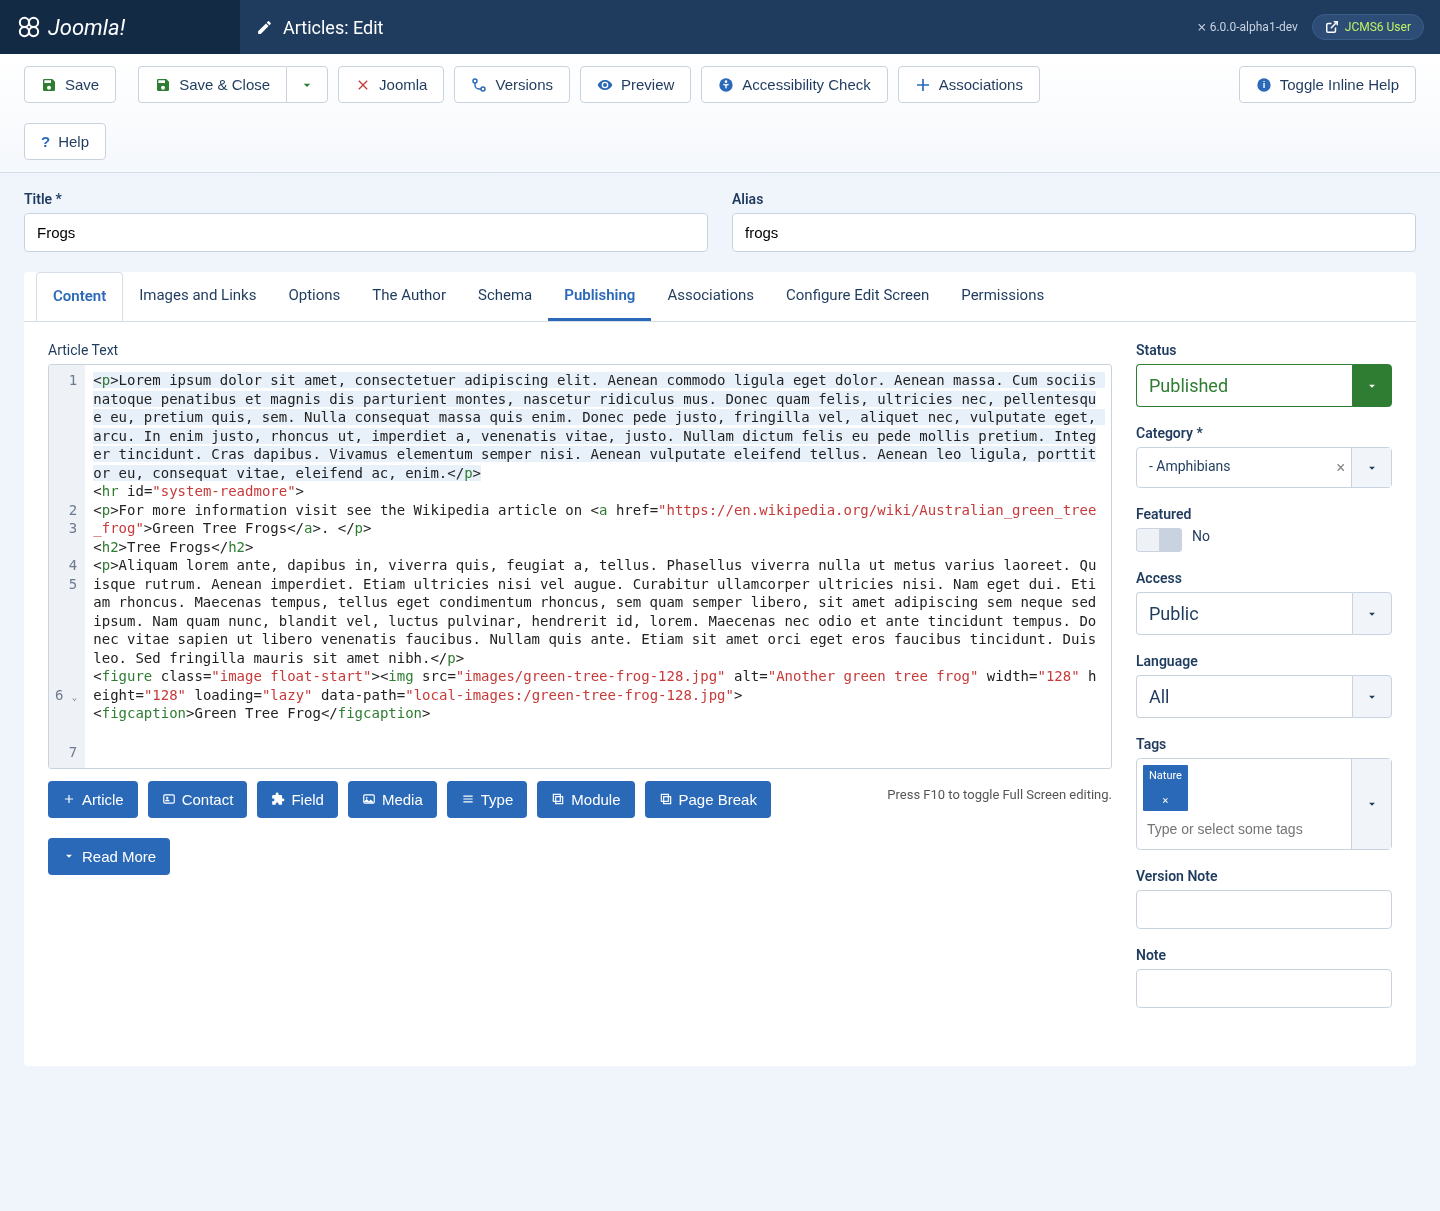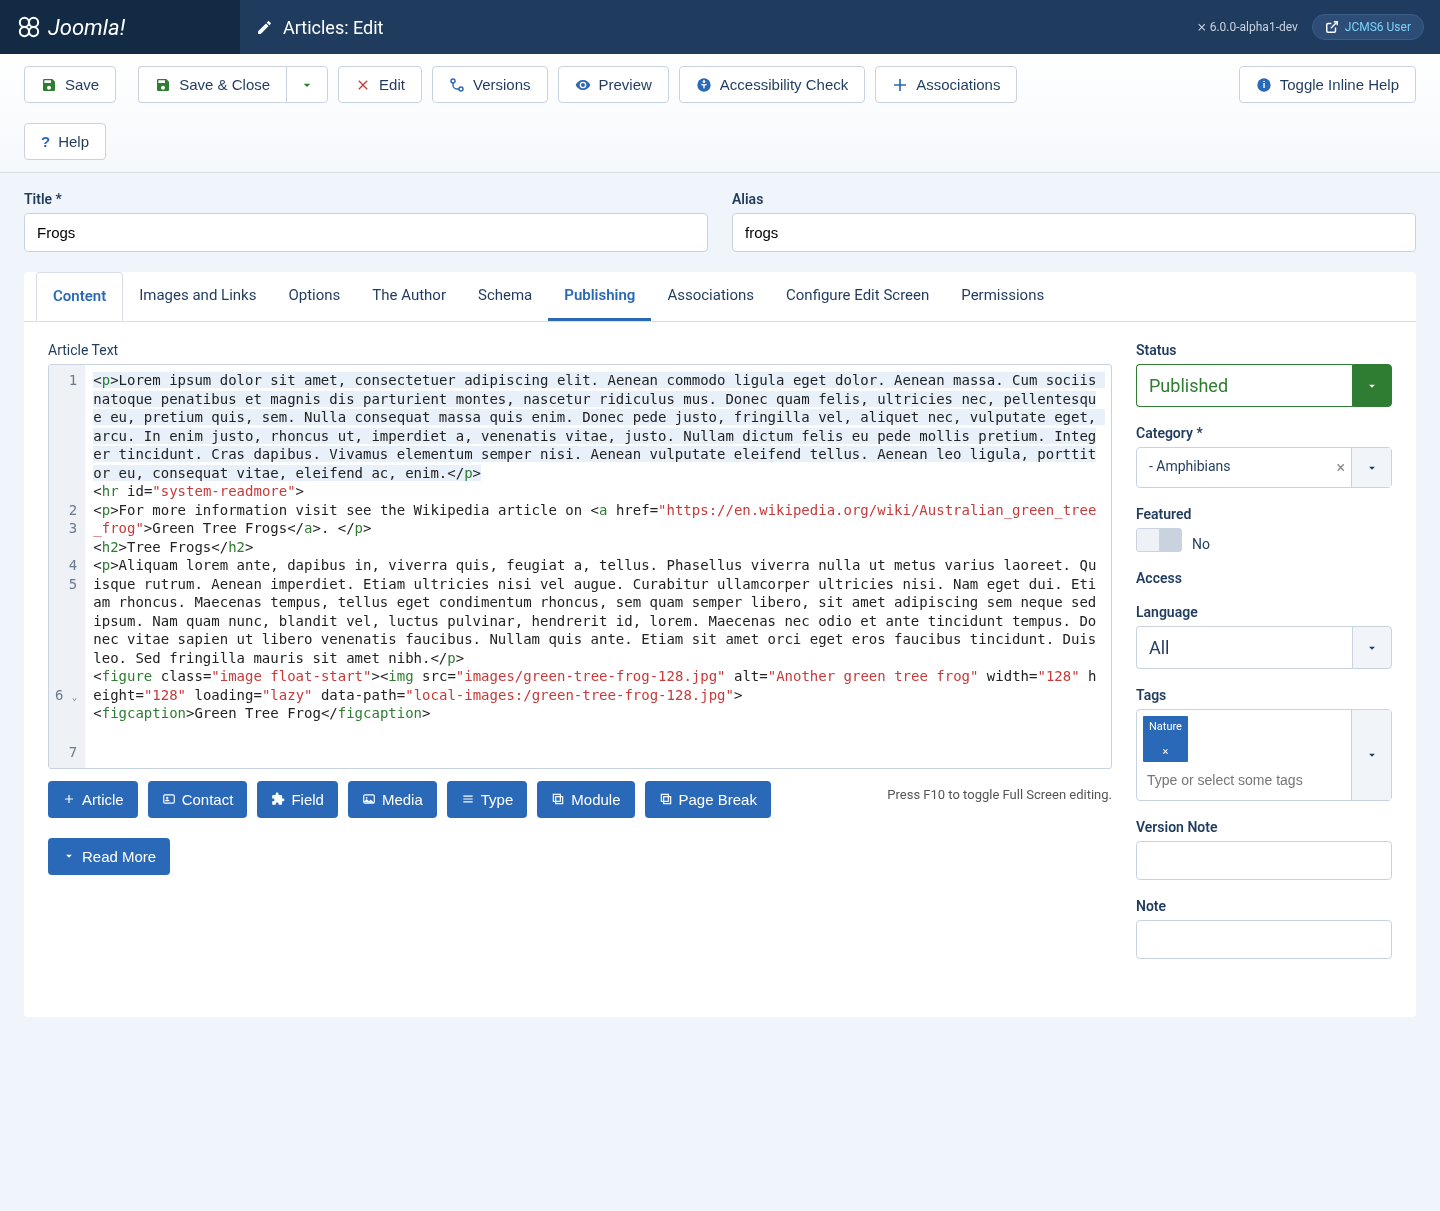--- a/index.html
+++ b/index.html
@@ -2,21 +2,21 @@
 <html><head>
 <meta charset="utf-8">
 <style>
 * { box-sizing: border-box; margin: 0; padding: 0; }
 body { font-family: -apple-system, BlinkMacSystemFont, "Segoe UI", Roboto, sans-serif; font-size: 14px; background: #f0f4fb; color: #1f3b5e; }
 .topbar { background: #1f3b5e; color: #fff; display: flex; align-items: center; height: 54px; }
 .logo { display: flex; align-items: center; gap: 8px; padding: 0 18px; font-size: 22px; font-style: italic; font-weight: 400; width: 240px; background: #132a44; height: 100%; }
 .logo svg { width: 22px; height: 22px; }
 .page-title { display: flex; align-items: center; gap: 10px; padding: 0 16px; font-size: 18px; }
 .topbar-right { margin-left: auto; display: flex; align-items: center; gap: 14px; padding-right: 16px; font-size: 12px; color: #c9d3e0; }
-.user-badge { background: #2d4d76; border: 1px solid #3b5d88; border-radius: 20px; padding: 5px 12px; display: flex; align-items: center; gap: 6px; color: #7dd3fc; }
+.user-badge { background: #2d4d76; border: 1px solid #3b5d88; border-radius: 20px; padding: 5px 12px; display: flex; align-items: center; gap: 6px; color: #bef264; }
 .toolbar { background: linear-gradient(#fff, #f5f8fc); border-bottom: 1px solid #d8dee7; padding: 12px 24px; display: flex; flex-wrap: wrap; gap: 10px; }
 .btn { background: #fff; border: 1px solid #c9d3e0; border-radius: 4px; padding: 9px 16px; font-size: 15px; display: inline-flex; align-items: center; gap: 8px; cursor: pointer; color: #1f3b5e; }
 .btn-group { display: inline-flex; padding-left: 12px; }
 .btn-group .btn:first-child { border-radius: 4px 0 0 4px; border-right: none; }
 .btn-group .btn:last-child { border-radius: 0 4px 4px 0; padding: 9px 12px; }
 .btn .ic { width: 16px; height: 16px; }
 .ic-green { color: #2f7d32; }
 .ic-red { color: #c73a3a; }
 .ic-blue { color: #2a69b8; }
 .form-area { padding: 18px 24px; }
@@ -49,21 +49,21 @@
 .side-field { margin-bottom: 18px; }
 .sel-wrap { position: relative; display: flex; }
 .sel { flex: 1; padding: 10px 12px; border: 1px solid #c9d3e0; border-radius: 4px 0 0 4px; background: #fff; font-size: 18px; border-right: none; }
 .sel-btn { width: 40px; border: 1px solid #c9d3e0; border-radius: 0 4px 4px 0; background: #f1f4f8; display: flex; align-items: center; justify-content: center; cursor: pointer; }
 .sel-wrap.green .sel { border-color: #2f7d32; color: #2f7d32; }
 .sel-wrap.green .sel-btn { background: #2f7d32; color: #fff; border-color: #2f7d32; }
 .cat-box { display: flex; border: 1px solid #c9d3e0; border-radius: 4px; background: #fff; }
 .cat-box .txt { flex: 1; padding: 10px 12px; }
 .cat-box .clr { padding: 10px 6px; color: #888; cursor: pointer; font-size: 16px; }
 .cat-box .dd { width: 40px; border-left: 1px solid #c9d3e0; background: #f1f4f8; display: flex; align-items: center; justify-content: center; }
-.toggle { display: flex; align-items: flex-end; gap: 10px; }
+.toggle { display: flex; align-items: flex-start; gap: 10px; }
 .switch { width: 46px; height: 24px; background: #eef1f5; border: 1px solid #c9d3e0; border-radius: 3px; position: relative; }
 .switch::after { content: ""; position: absolute; width: 22px; height: 22px; background: #c9d3e0; top: 0; left: 22px; }
 .tag-box { border: 1px solid #c9d3e0; border-radius: 4px; background: #fff; display: flex; }
 .tag-inner { flex: 1; padding: 6px; }
 .tag-chip { background: #2a69b8; color: #fff; font-size: 11px; padding: 4px 6px; border-radius: 1px; display: inline-flex; align-items: center; gap: 12px; margin-bottom: 4px; flex-direction: column; }
 .tag-inp { border: none; outline: none; width: 100%; padding: 6px 4px; font-size: 14px; color: #888; }
 .tag-dd { width: 40px; border-left: 1px solid #c9d3e0; background: #f1f4f8; display: flex; align-items: center; justify-content: center; }
 </style>
 </head>
 <body>
@@ -114,21 +114,21 @@
     <button class="btn">
         <svg class="ic ic-green" viewBox="0 0 24 24" fill="currentColor">
           <path d="M7 10l5 5 5-5z"></path>
         </svg>
       </button>
   </div>
   <button class="btn">
       <svg class="ic ic-red" viewBox="0 0 24 24" fill="currentColor">
         <path d="M19 6.41L17.59 5 12 10.59 6.41 5 5 6.41 10.59 12 5 17.59 6.41 19 12 13.41 17.59 19 19 17.59 13.41 12z"></path>
       </svg>
-      <span>Edit</span>
+      <span>Joomla</span>
     </button>
   <button class="btn">
       <svg class="ic ic-blue" viewBox="0 0 24 24" fill="none" stroke="currentColor" stroke-width="2.2">
         <circle cx="6" cy="6" r="3"></circle>
         <circle cx="18" cy="18" r="3"></circle>
         <path d="M6 9v3a6 6 0 0 0 6 6h3"></path>
       </svg>
       <span>Versions</span>
     </button>
   <button class="btn">
@@ -312,20 +312,28 @@
         </div>
         <div class="side-field">
           <label class="lbl">Featured</label>
           <div class="toggle">
             <div class="switch"></div>
             <span>No</span>
           </div>
         </div>
         <div class="side-field">
           <label class="lbl">Access</label>
+          <div class="sel-wrap">
+            <div class="sel">Public</div>
+            <div class="sel-btn">
+                <svg width="14" height="14" viewBox="0 0 24 24" fill="#1f3b5e">
+                  <path d="M7 10l5 5 5-5z"></path>
+                </svg>
+              </div>
+          </div>
         </div>
         <div class="side-field">
           <label class="lbl">Language</label>
           <div class="sel-wrap">
             <div class="sel">All</div>
             <div class="sel-btn">
                 <svg width="14" height="14" viewBox="0 0 24 24" fill="#1f3b5e">
                   <path d="M7 10l5 5 5-5z"></path>
                 </svg>
               </div>

